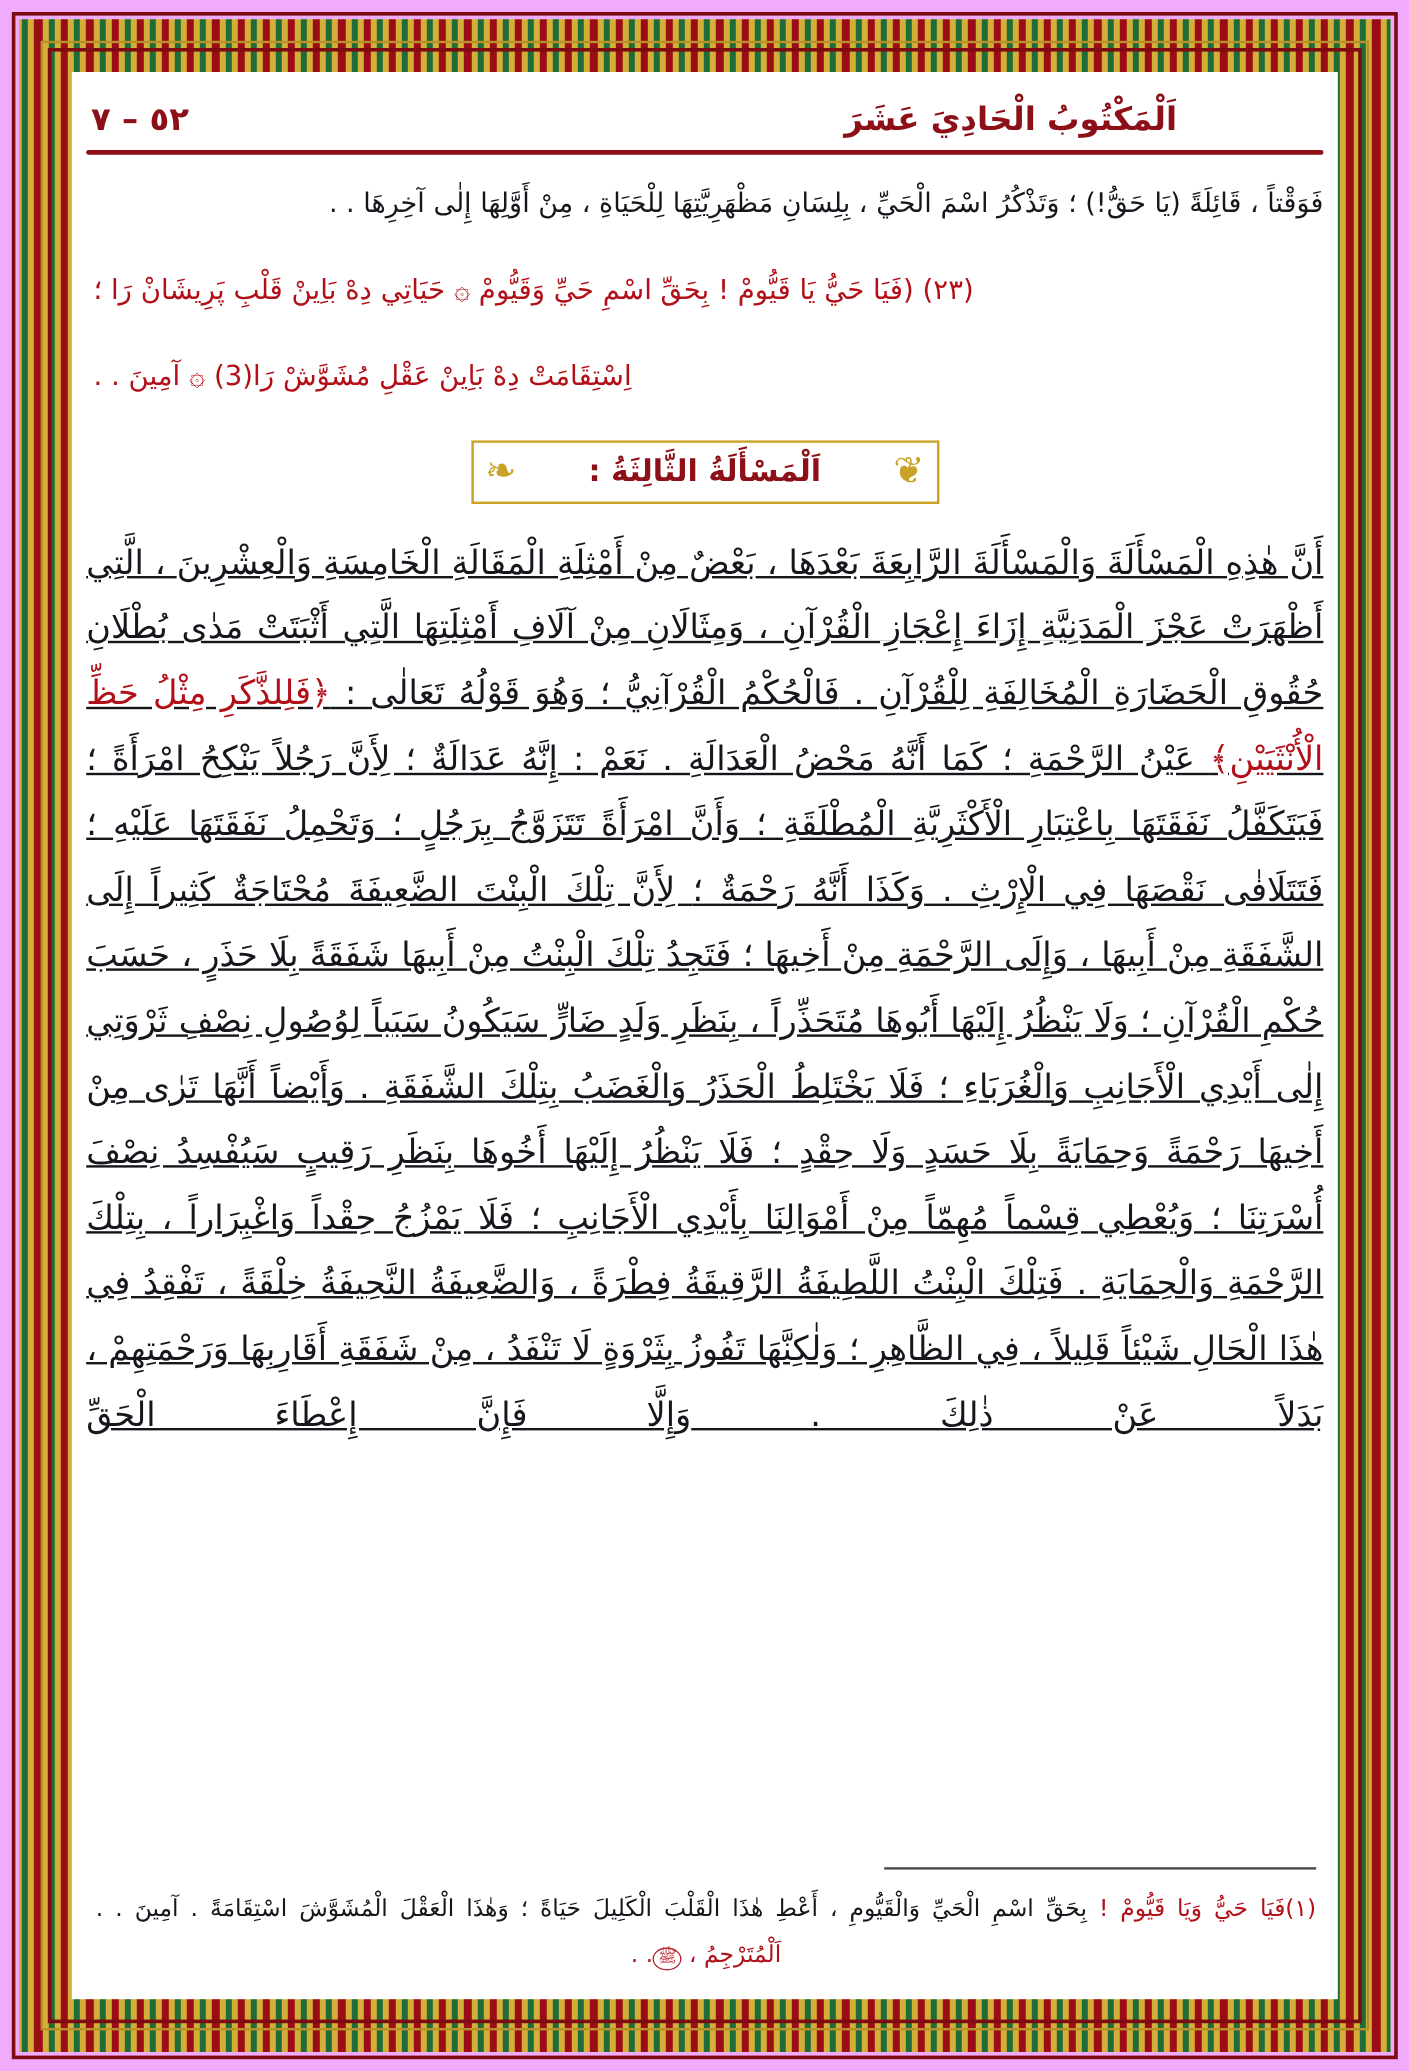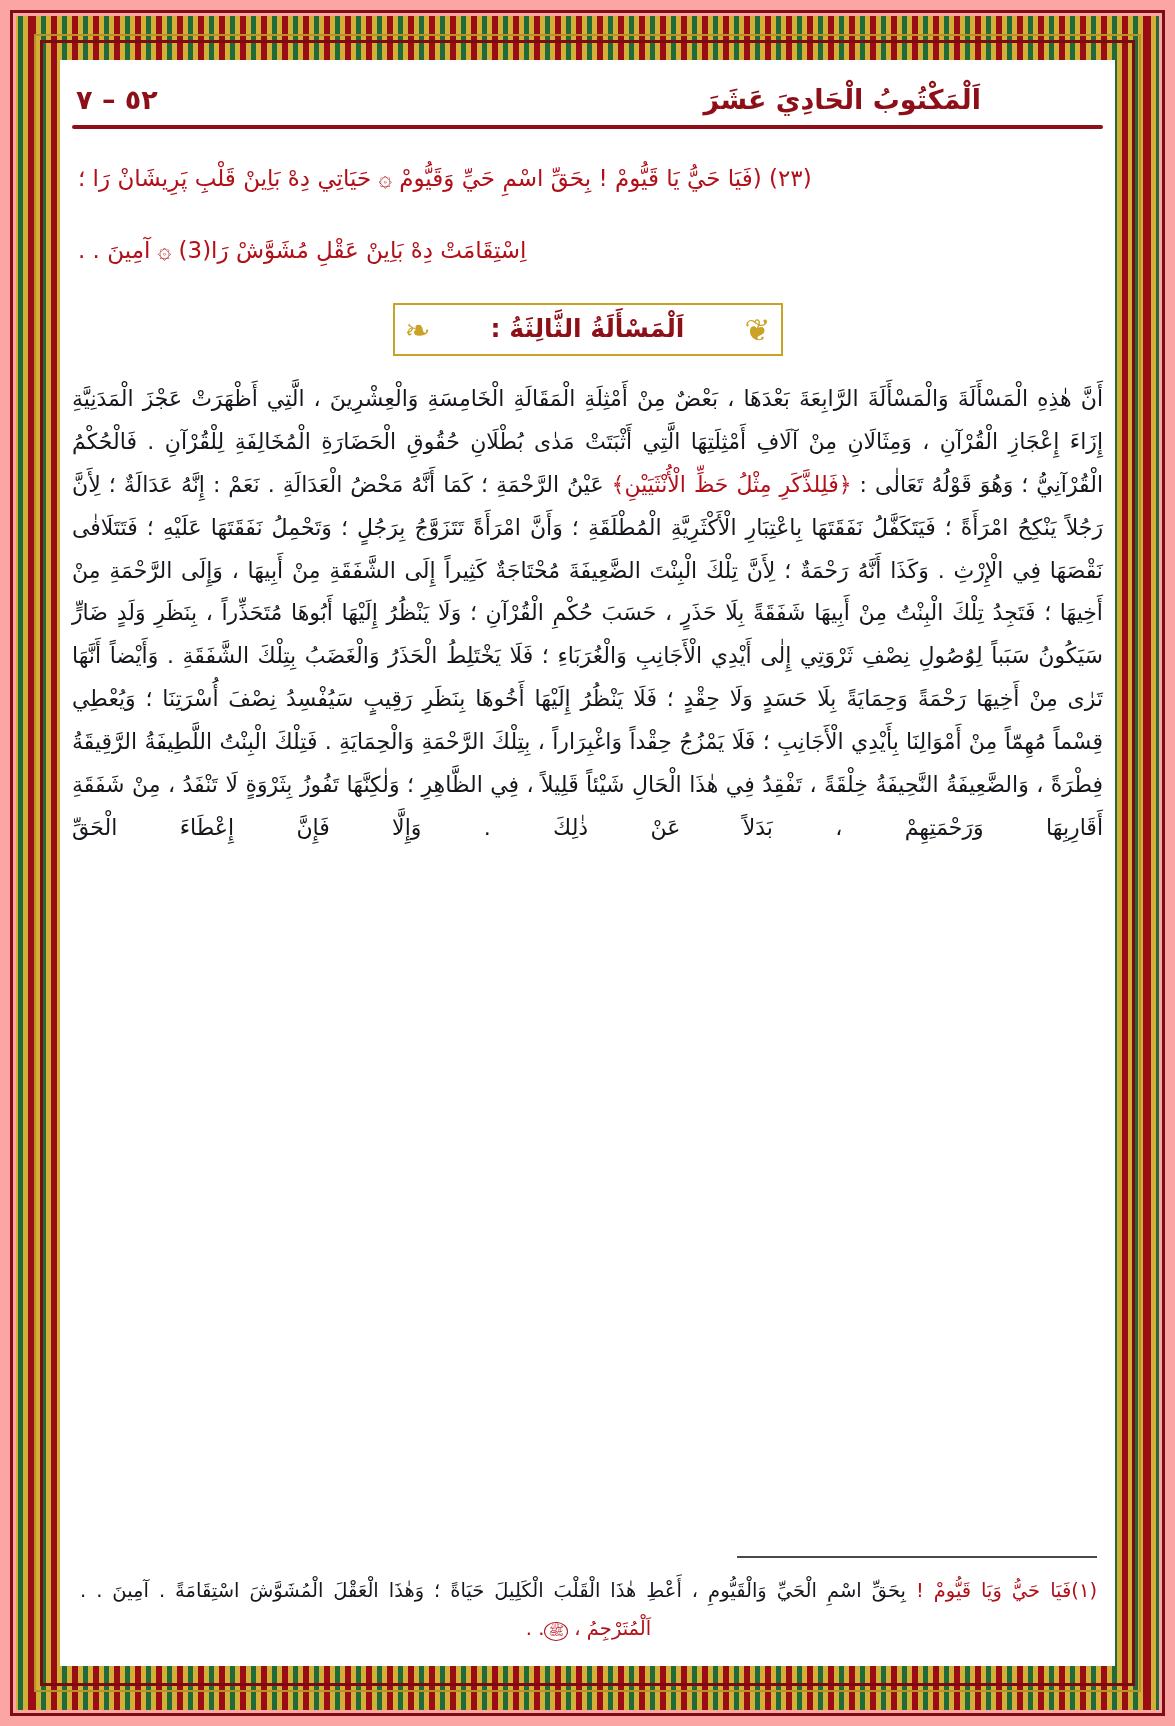--- a/index.html
+++ b/index.html
@@ -12,21 +12,21 @@
     height: 1726px;
     font-family: "DejaVu Sans", "Liberation Sans", sans-serif;
   }
 
   
   .page {
     position: relative;
     width: 1175px;
     height: 1726px;
     box-sizing: border-box;
-    background: #fca5a5;
+    background: #f0abfc;
     margin-left: 44px;
   }
   .border-outer {
     position: absolute;
     left: 10px;
     top: 10px;
     right: 10px;
     bottom: 10px;
     border: 3px solid #7e0b12;
     box-sizing: border-box;
@@ -154,26 +154,27 @@
     line-height: 1;
   }
   .orn.right { right: 10px; }
   .orn.left  { left: 10px; }
 
   .body-block {
     margin-top: 22px;
   }
   .body-block p {
     margin: 0 4px;
-    font-size: 22px;
+    font-size: 28px;
     line-height: 1.95;
     color: #16171d;
     text-align: justify;
     text-align-last: justify;
     direction: rtl;
+    text-decoration: underline;
   }
 
   .quran {
     color: #b21019;
   }
 
   
   .footnote-wrap {
     position: absolute;
     left: 16px;
@@ -226,20 +227,21 @@
   <div class="border-thin-2"></div>
 
   <div class="content">
 
     <div class="header-row">
       <div class="header-page-no">٥٢ – ٧</div>
       <div class="header-title">اَلْمَكْتُوبُ الْحَادِيَ عَشَرَ</div>
     </div>
     <div class="header-rule"></div>
 
+    <p class="para loose">فَوَقْتاً ، قَائِلَةً (يَا حَقُّ!) ؛ وَتَذْكُرُ اسْمَ الْحَيِّ ، بِلِسَانِ مَظْهَرِيَّتِهَا لِلْحَيَاةِ ، مِنْ أَوَّلِهَا إِلٰى آخِرِهَا . .</p>
 
     <div>
       <p class="para-red">(٢٣) (فَيَا حَيُّ يَا قَيُّومْ ! بِحَقِّ اسْمِ حَيِّ وَقَيُّومْ ۞ حَيَاتِي دِهْ بَاِينْ قَلْبِ پَرِيشَانْ رَا ؛</p>
       <p class="para-red">اِسْتِقَامَتْ دِهْ بَاِينْ عَقْلِ مُشَوَّشْ رَا(3) ۞ آمِينَ . .</p>
     </div>
 
     <div class="section-heading-wrap">
       <div class="section-heading">
         <span class="orn right">❦</span>
         <span>اَلْمَسْأَلَةُ الثَّالِثَةُ :</span>

